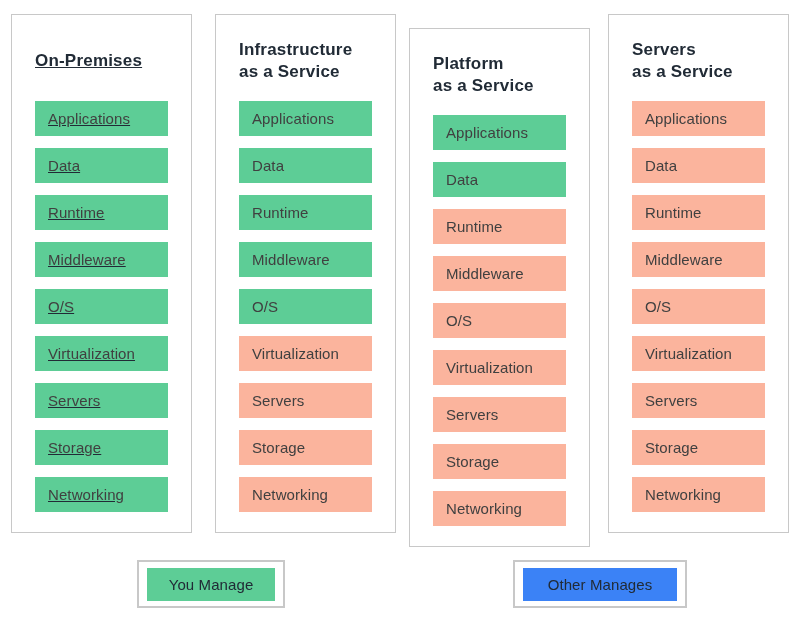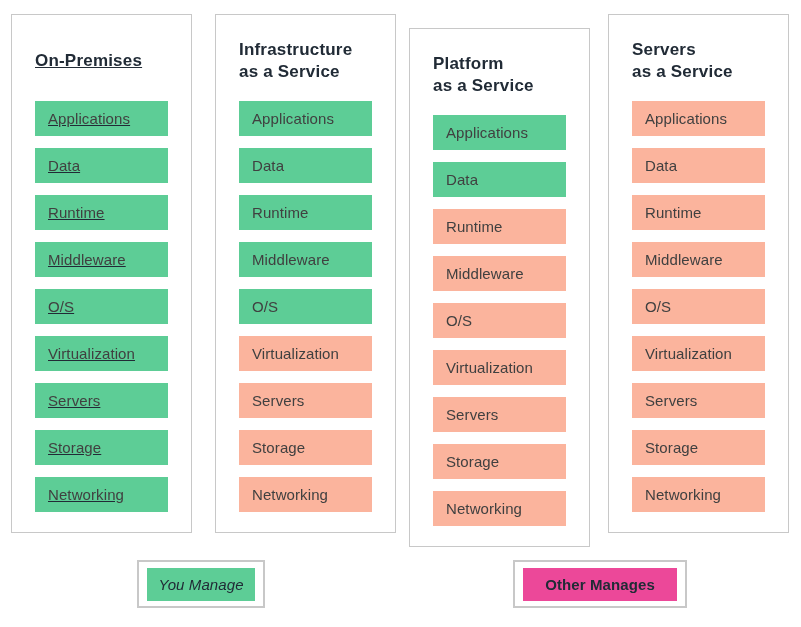--- a/index.html
+++ b/index.html
@@ -54,21 +54,21 @@
   .legend {
     position: absolute;
     top: 560px;
     height: 48px;
     border: 2px solid #c8c8c8;
     background: #ffffff;
     display: flex;
     align-items: center;
     justify-content: center;
   }
-  .legend-you { left: 137px; width: 128px; font-style: italic; }
+  .legend-you { left: 137px; width: 148px; }
   .legend-other { left: 513px; width: 174px; }
   .legend-chip {
     height: 33px;
     width: calc(100% - 16px);
     display: flex;
     align-items: center;
     justify-content: center;
     font-size: 15px;
     letter-spacing: 0.1px;
     color: #212b36;
@@ -131,16 +131,16 @@
     <div class="layer-box" style="background: rgb(251, 180, 157);">Virtualization</div>
     <div class="layer-box" style="background: rgb(251, 180, 157);">Servers</div>
     <div class="layer-box" style="background: rgb(251, 180, 157);">Storage</div>
     <div class="layer-box" style="background: rgb(251, 180, 157);">Networking</div>
   </div>
 
   <div class="legend legend-you">
     <div class="legend-chip" style="background: rgb(93, 205, 150);">You Manage</div>
   </div>
   <div class="legend legend-other">
-    <div class="legend-chip" style="background: #ec4899; font-weight: bold;">Other Manages</div>
+    <div class="legend-chip" style="background: #3b82f6;">Other Manages</div>
   </div>
 
 </div>
 
 </body></html>

